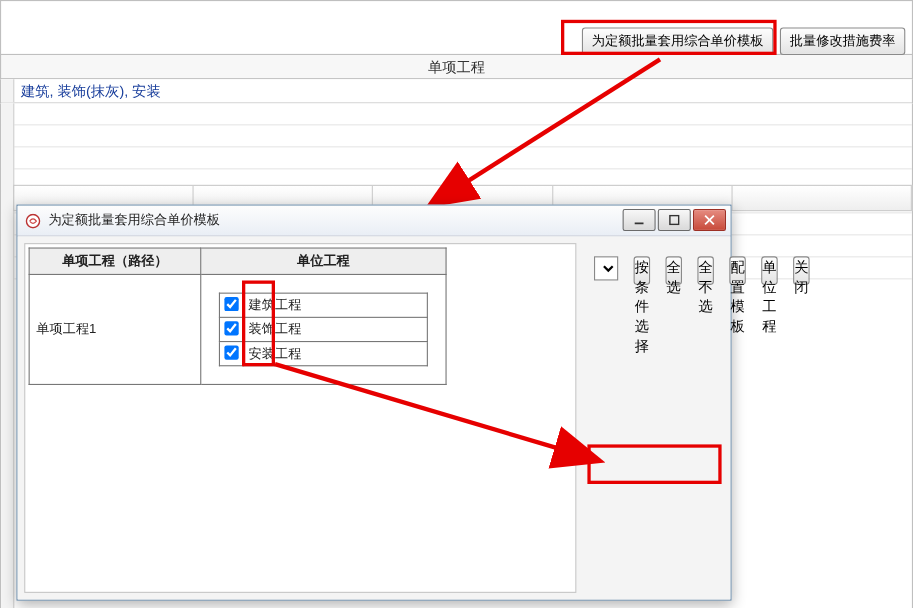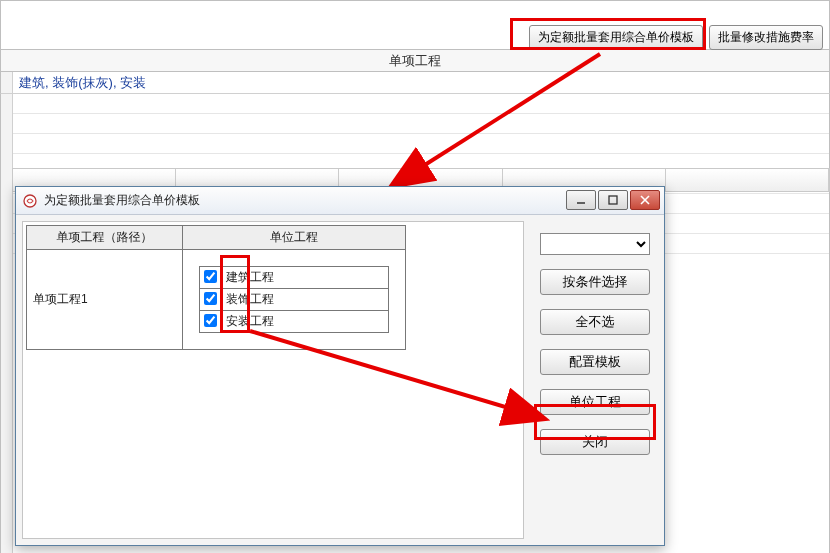--- a/index.html
+++ b/index.html
@@ -35,32 +35,32 @@
 .titlebar { height: 28px; background: linear-gradient(#fdfdfd,#e9eef5); border-bottom: 1px solid #c2c9d4; display:flex; align-items:center; padding-left:6px; font-size:12px; color:#222; }
 .titlebar .t-icon { width:16px; height:16px; margin-right:6px; display:inline-flex; align-items:center; justify-content:center; }
 .winbtns { position:absolute; right:4px; top:3px; display:flex; gap:2px; }
 .winbtn { width:30px; height:20px; border:1px solid #6a6a6a; border-radius:2px; background:linear-gradient(#f7f7f7,#d9d9d9); display:flex; align-items:center; justify-content:center; font-size:11px; cursor:pointer; }
 .winbtn.close { background: linear-gradient(#e58b80,#c84a3a); color:#fff; border-color:#9c2f25; }
 .winbtn.min, .winbtn.max { color:#333; }
 
 .dialog-body { position:absolute; top:28px; left:0; right:0; bottom:0; background:#f4f4f4; padding:10px; }
 .tables-wrap { position:absolute; top:10px; left:10px; width:380px; }
 .tbl { border-collapse: collapse; font-size:12px; }
-.tbl th { background:#eee; border:1px solid #777; padding:3px 8px; text-align:center; font-weight:normal; color:#222; }
+.tbl th { background:#eee; border:1px solid #777; padding:3px 8px; text-align:center; font-weight:bold; color:#222; }
 .tbl td { border:1px solid #777; padding:12px 6px; background:#fff; color:#222; }
 .tbl td.left-col { width:170px; height:58px; vertical-align:middle; }
 .sub-tbl { border-collapse:collapse; width:190px; }
 .sub-tbl td { border:1px solid #777; padding:2px 4px; font-size:12px; }
 .sub-tbl td.chk { width:20px; text-align:center; }
 input[type=checkbox] { width:13px; height:13px; cursor:pointer; }
 
 .highlight-box-2 { position:absolute; border:3px solid #e60000; top:40px; left:204px; width:30px; height:78px; pointer-events:none; }
 
 
-.side-buttons { position:absolute; right:14px; top:18px; width:110px; display:flex; flex-direction:column; gap:14px; }
+.side-buttons { position:absolute; right:14px; top:18px; width:110px; display:flex; flex-direction:row; gap:14px; }
 .side-select { height:22px; border:1px solid #888; background:#fff; font-size:12px; }
 .side-btn { height:26px; background:linear-gradient(#fdfdfd,#e3e3e3); border:1px solid #8a8a8a; border-radius:3px; font-size:13px; cursor:pointer; }
 .highlight-box-3 { position:absolute; border:3px solid #e60000; right:8px; top:189px; width:122px; height:36px; pointer-events:none; }
 
 
 .dialog-inner { position:absolute; top:6px; left:6px; right:140px; bottom:6px; background:#fff; border:1px solid #c5c5c5; }
 
 </style>
 </head>
 <body>
@@ -175,20 +175,21 @@
         </tr>
       </tbody>
         </table>
     </div>
 
     <div class="highlight-box-2"></div>
 
     <div class="side-buttons">
       <select class="side-select"><option></option></select>
       <button class="side-btn">按条件选择</button>
+      <button class="side-btn">全选</button>
       <button class="side-btn">全不选</button>
       <button class="side-btn">配置模板</button>
       <button class="side-btn">单位工程</button>
       <button class="side-btn">关闭</button>
     </div>
 
     <div class="highlight-box-3"></div>
 
     <div class="arrow" style="left:228px; top:110px; width:290px; height:100px;">
       <svg width="290" height="100">

